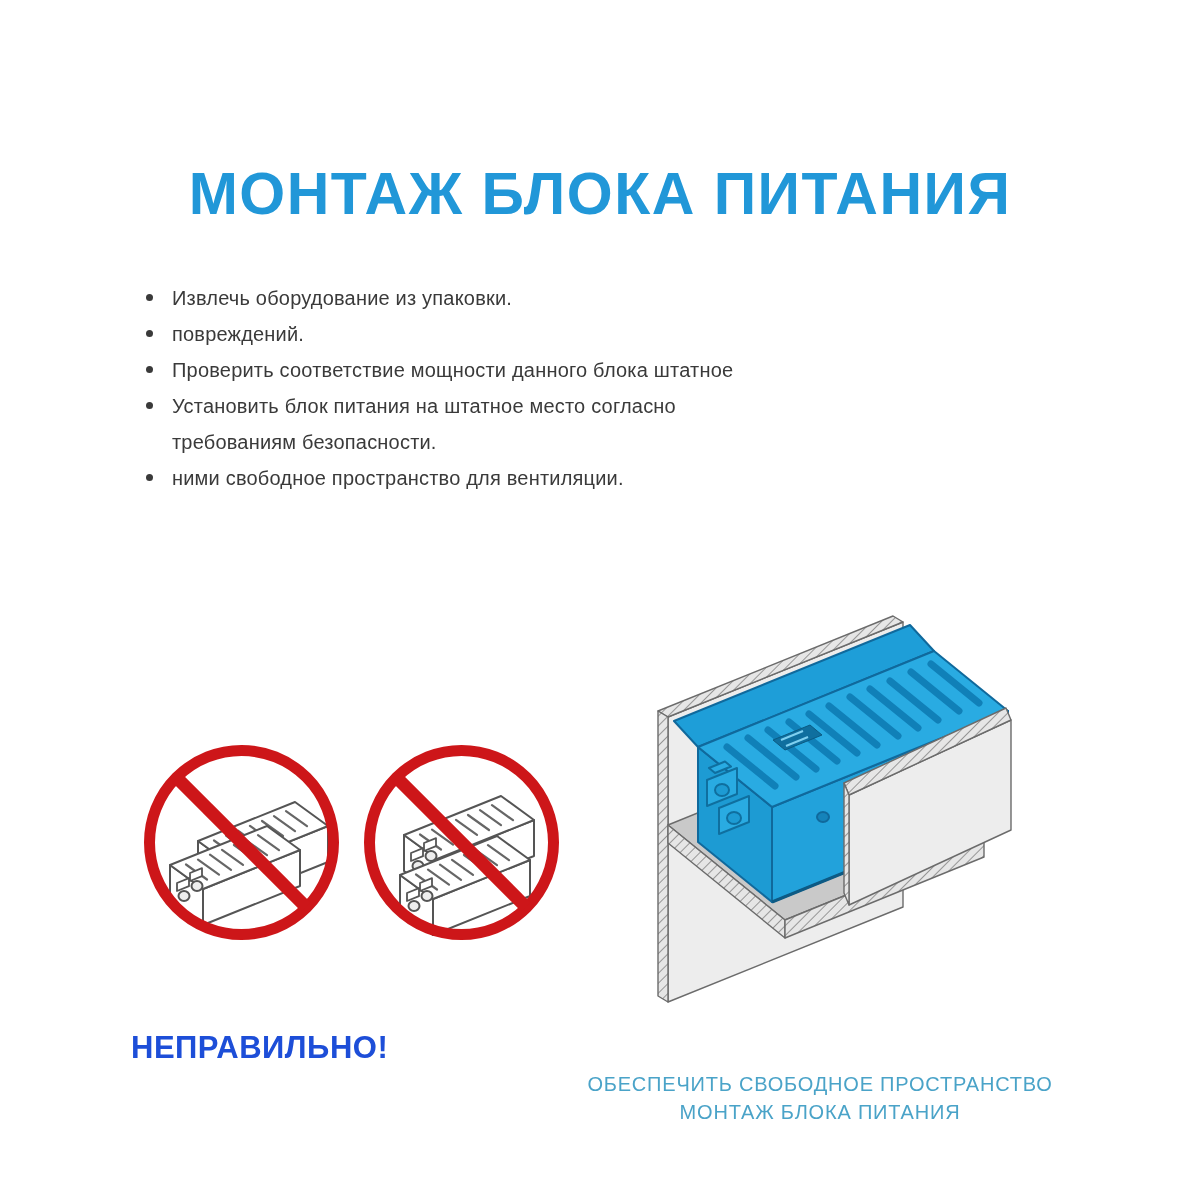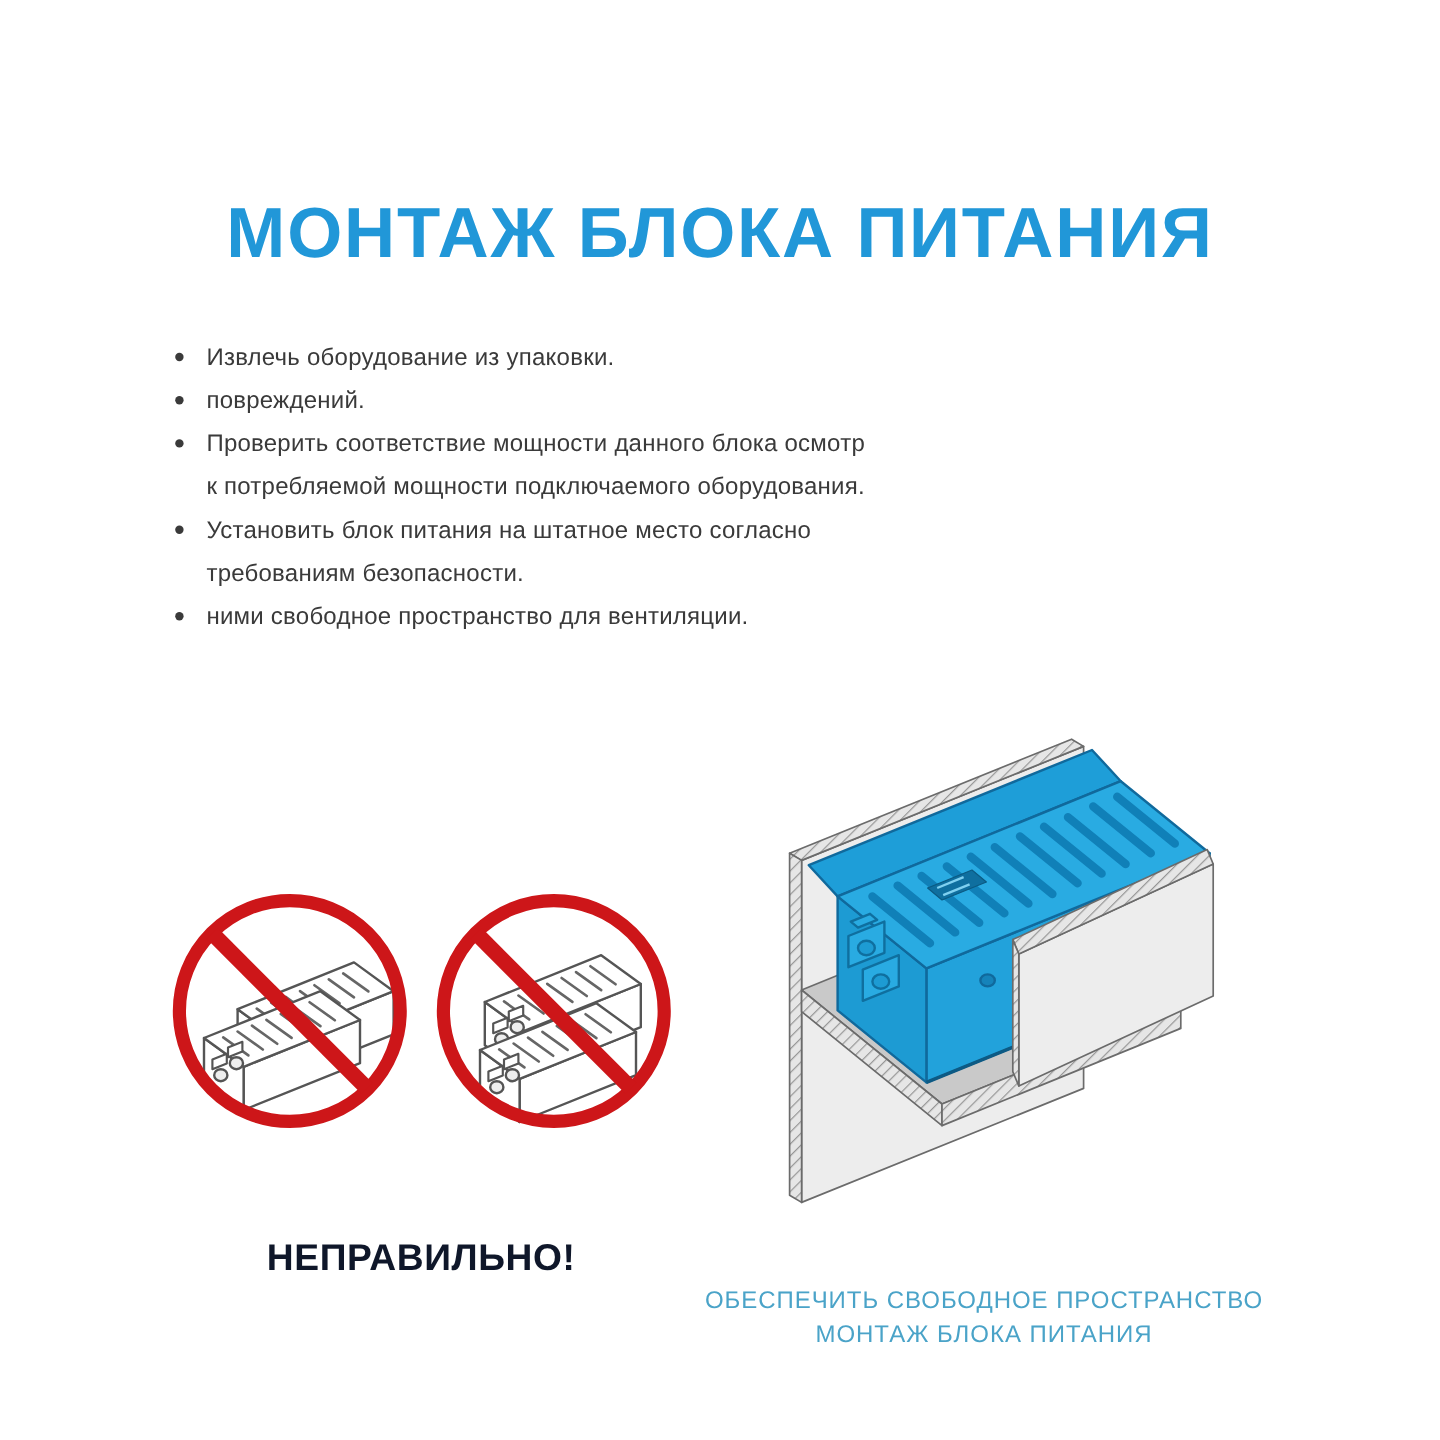--- a/index.html
+++ b/index.html
@@ -19,22 +19,22 @@
   .item{position:relative;padding-left:27px;}
   .dot{
     position:absolute;left:1px;top:14px;width:7px;height:7px;border-radius:50%;
     background:#3a3a3a;
   }
   .no-icon{position:absolute;width:207px;height:207px;}
   .no-icon.first{left:138px;top:739px;}
   .no-icon.second{left:358px;top:739px;}
   .diagram{position:absolute;left:623px;top:612px;width:460px;height:424px;}
   .wrong{
-    position:absolute;left:131px;top:1030px;width:440px;text-align:center;
-    font-size:31px;font-weight:700;letter-spacing:.5px;color:#0f172a;
+    position:absolute;left:131px;top:1030px;width:440px;
+    font-size:31px;font-weight:700;letter-spacing:.5px;color:#1d4ed8;
   }
   .caption{
     position:absolute;left:583px;top:1070px;width:474px;text-align:center;
     font-size:20px;line-height:28px;letter-spacing:.8px;color:#4aa3c8;
     font-weight:400;
   }
 </style>
 </head>
 <body>
 
@@ -46,22 +46,21 @@
     <div class="item">
       <span class="dot"></span>
       <div>Извлечь оборудование из упаковки.</div>
     </div>
     <div class="item">
       <span class="dot"></span>
       <div>повреждений.</div>
     </div>
     <div class="item">
       <span class="dot"></span>
-      <div>Проверить соответствие мощности данного блока осмотр</div>
-      <div>к потребляемой мощности подключаемого оборудования.</div>
+      <div>Проверить соответствие мощности данного блока штатное</div>
     </div>
     <div class="item">
       <span class="dot"></span>
       <div>Установить блок питания на штатное место согласно</div>
       <div>требованиям безопасности.</div>
     </div>
     <div class="item">
       <span class="dot"></span>
       <div>ними свободное пространство для вентиляции.</div>
     </div>

